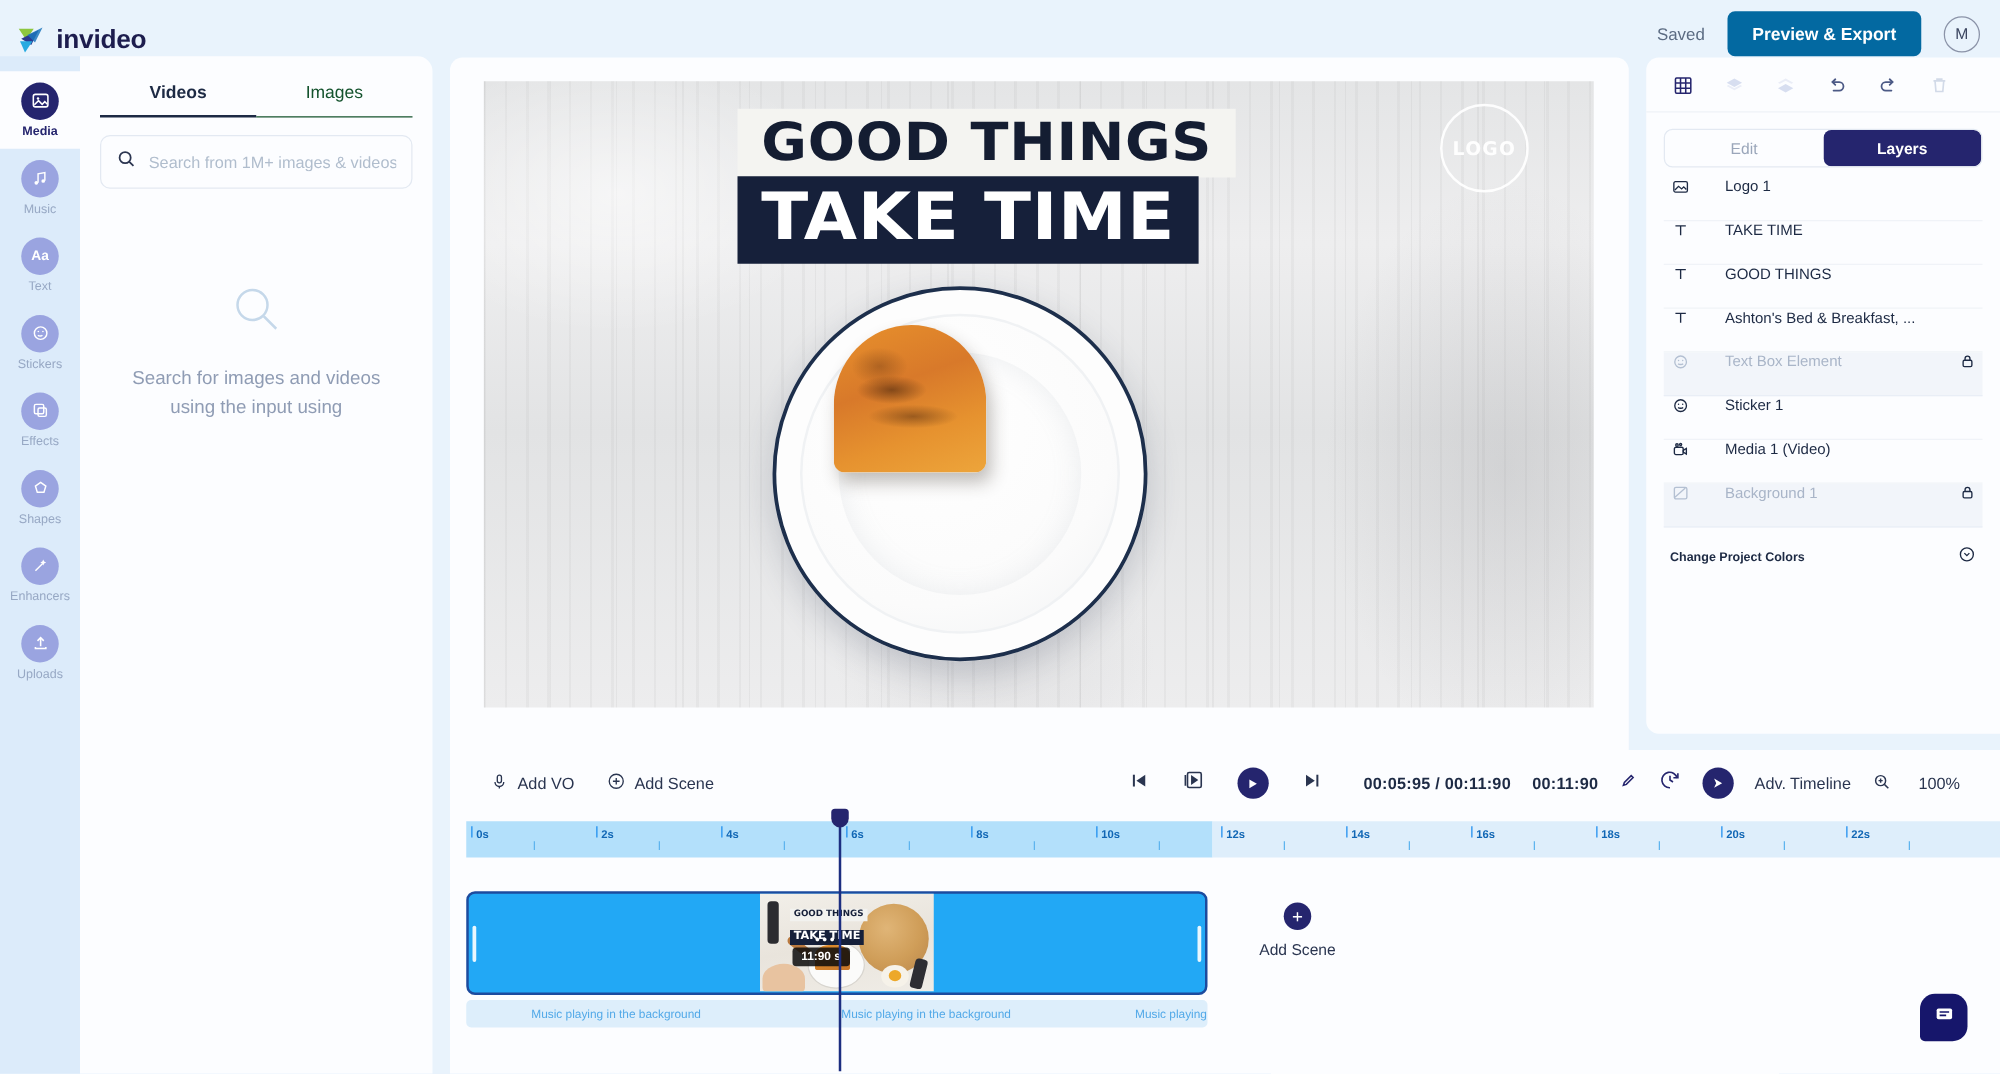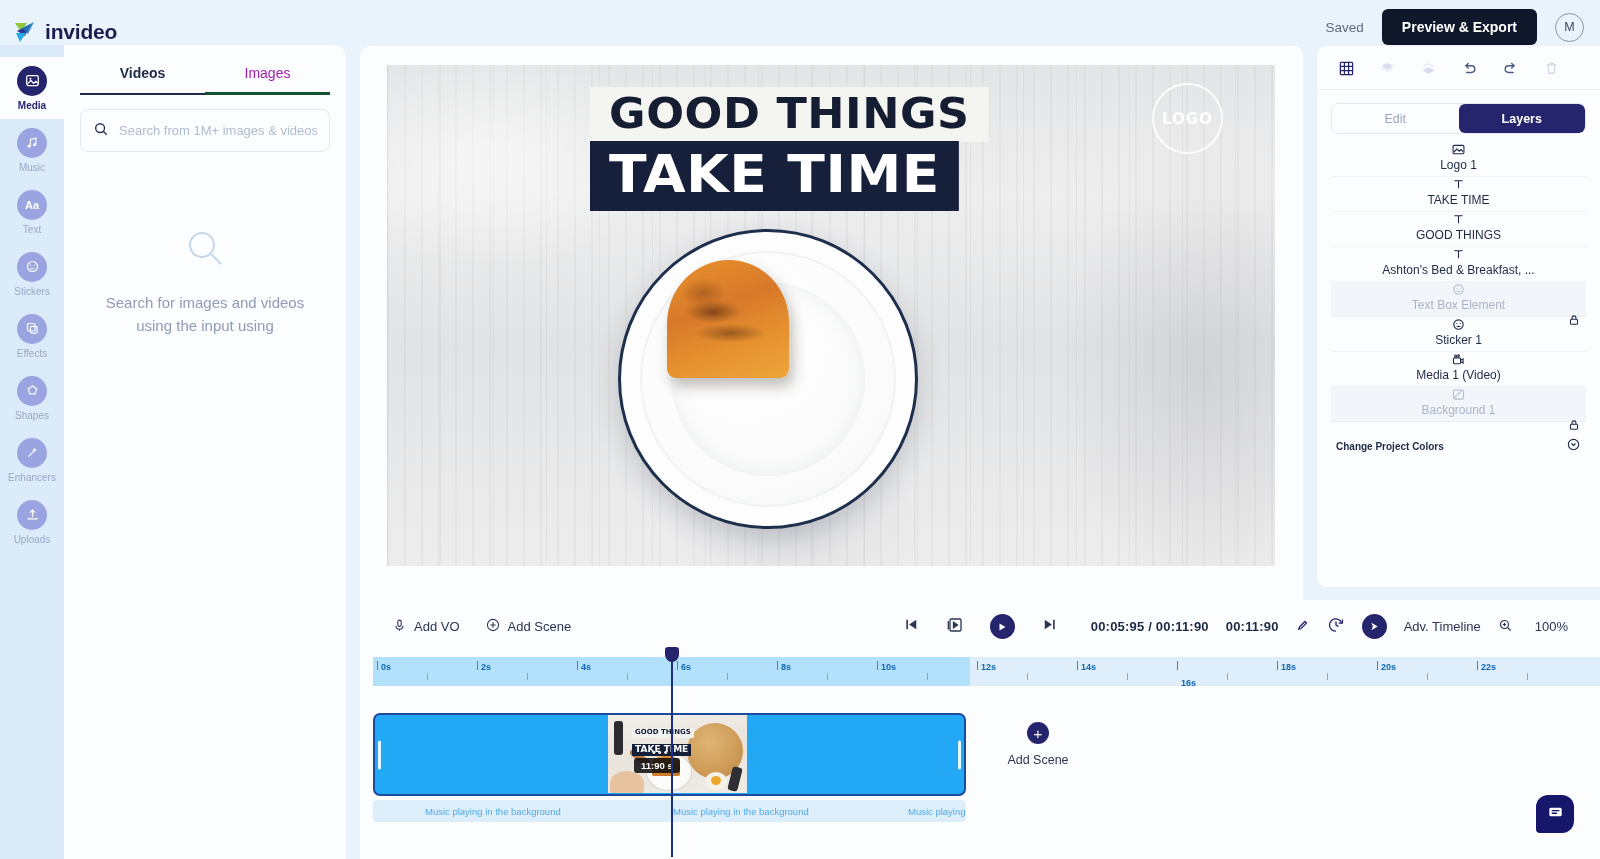--- a/index.html
+++ b/index.html
@@ -15,21 +15,21 @@
   .header {
     position: absolute; top: 0; left: 0; width: 1600px; height: 45px;
     display: flex; align-items: flex-end; background: #e9f3fc;
   }
   .brand { display: flex; align-items: center; margin-left: 12px; gap: 7px; }
   .brand-logo { width: 26px; height: 26px; position: relative; }
   .brand-name { font-size: 21px; font-weight: 700; color: #1d1d4e; letter-spacing: -0.2px; }
   .header-right { margin-left: auto; display: flex; align-items: center; gap: 18px; margin-right: 16px; }
   .saved-text { font-size: 13.5px; color: #5b6b82; }
   .preview-export {
-    background: #0f172a; color: #fff; border: none; border-radius: 6px;
+    background: #0369a1; color: #fff; border: none; border-radius: 6px;
     font-size: 14px; font-weight: 700; padding: 10px 20px; cursor: pointer;
     font-family: "Liberation Sans", sans-serif;
   }
   .avatar {
     width: 29px; height: 29px; border-radius: 50%; border: 1.4px solid #8b93a8;
     display: flex; align-items: center; justify-content: center;
     font-size: 12.5px; color: #3b4560; background: transparent;
   }
 
   
@@ -53,21 +53,21 @@
   .rail-icon svg { display: block; }
 
   
   .media-panel {
     position: absolute; top: 45px; left: 64px; width: 282px; height: 814px;
     background: #fcfdff; border-radius: 0 12px 0 0;
   }
   .tabs { display: flex; padding: 0 16px; margin-top: 8px; }
   .tab {
     flex: 1; text-align: center; font-size: 14px; padding: 12px 0 11px;
-    color: #a21caf; cursor: pointer; border-bottom: 3px solid #14532d;
+    color: #14532d; cursor: pointer; border-bottom: 1px solid #14532d;
   }
   .tab.active { color: #1d2a44; font-weight: 700; border-bottom: 2.5px solid #1d2a44; }
   .search-wrap { padding: 14px 16px 0; }
   .search-box {
     display: flex; align-items: center; gap: 10px;
     border: 1px solid #e3e9f2; border-radius: 8px; height: 43px; padding: 0 12px;
   }
   .search-box input {
     border: none; outline: none; font-size: 13px; color: #47566d; width: 100%;
     font-family: "Liberation Sans", sans-serif; background: transparent;
@@ -158,22 +158,22 @@
   .seg-wrap {
     display: flex; margin: 13px 14px 0; border: 1px solid #e3e9f2;
     border-radius: 7px; overflow: hidden; height: 31px;
   }
   .seg {
     flex: 1; display: flex; align-items: center; justify-content: center;
     font-size: 12.5px; color: #9aa6ba; cursor: pointer;
   }
   .seg.active { background: #25256e; color: #fff; font-weight: 600; border-radius: 6px; }
   .layer-row {
-    display: flex; align-items: center; gap: 1px; height: 35px;
-    margin: 0 14px; padding: 0 5px; border-bottom: 1px solid #f0f3f8; cursor: pointer; flex-direction: column;
+    display: flex; align-items: flex-start; gap: 27px; height: 35px;
+    margin: 0 14px; padding: 0 5px; border-bottom: 1px solid #f0f3f8; cursor: pointer;
   }
   .layer-row.locked { background: #f2f5fa; border-bottom-color: #e9eef6; }
   .layer-icon { width: 17px; display: flex; align-items: center; justify-content: center; }
   .layer-name { font-size: 12px; color: #1d2a44; white-space: nowrap; }
   .layer-row.locked .layer-name { color: #a9b5c8; }
   .lock-icon { margin-left: auto; }
   .project-colors {
     display: flex; align-items: center; margin: 12px 14px 0; padding: 0 5px; height: 24px;
     cursor: pointer;
   }
@@ -697,21 +697,21 @@
       <div class="tick" style="left:504px;"></div>
       <div class="tick-label" style="left:508px;">10s</div>
       <div class="tick minor" style="left:554px;"></div>
       <div class="tick" style="left:604px;"></div>
       <div class="tick-label" style="left:608px;">12s</div>
       <div class="tick minor" style="left:654px;"></div>
       <div class="tick" style="left:704px;"></div>
       <div class="tick-label" style="left:708px;">14s</div>
       <div class="tick minor" style="left:754px;"></div>
       <div class="tick" style="left:804px;"></div>
-      <div class="tick-label" style="left:808px;margin-top:16px;">16s</div>
+      <div class="tick-label" style="left:808px;">16s</div>
       <div class="tick minor" style="left:854px;"></div>
       <div class="tick" style="left:904px;"></div>
       <div class="tick-label" style="left:908px;">18s</div>
       <div class="tick minor" style="left:954px;"></div>
       <div class="tick" style="left:1004px;"></div>
       <div class="tick-label" style="left:1008px;">20s</div>
       <div class="tick minor" style="left:1054px;"></div>
       <div class="tick" style="left:1104px;"></div>
       <div class="tick-label" style="left:1108px;">22s</div>
       <div class="tick minor" style="left:1154px;"></div>

